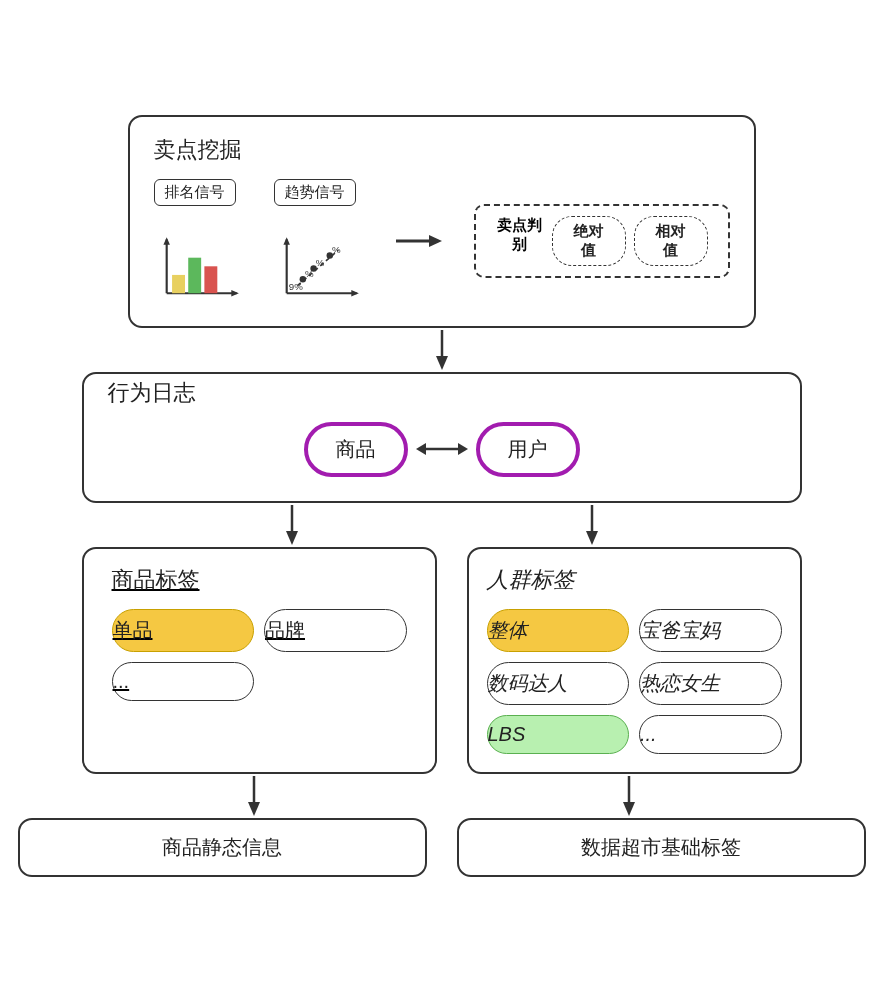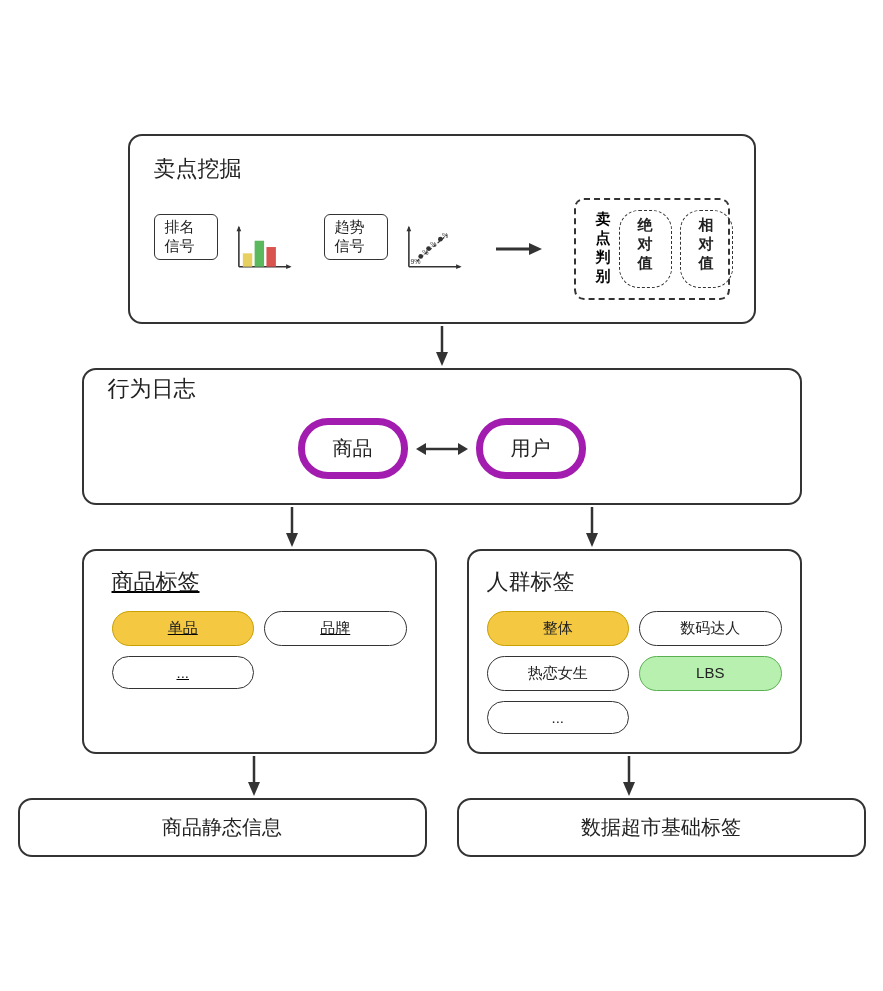--- a/index.html
+++ b/index.html
@@ -40,23 +40,23 @@
     }
     .maidian-content {
       display: flex;
       align-items: center;
       gap: 30px;
     }
 
     
     .signal-block {
       display: flex;
-      flex-direction: row;
+      flex-direction: column;
       align-items: flex-start;
-      gap: 13px;
+      gap: 22px;
       justify-content: center;
     }
     .signal-label {
       font-size: 15px;
       color: #222;
       border: 1.5px solid #333;
       border-radius: 6px;
       padding: 3px 10px;
       margin-bottom: 6px;
     }
@@ -122,21 +122,21 @@
     .xingwei-content {
       display: flex;
       justify-content: center;
       align-items: center;
       gap: 0;
       margin-top: 8px;
     }
 
     
     .pill {
-      border: 7px solid #a21caf;
+      border: 4px solid #a21caf;
       border-radius: 30px;
       padding: 10px 28px;
       font-size: 20px;
       color: #222;
       background: #fff;
     }
 
     
     .dbl-arrow {
       font-size: 22px;
@@ -156,35 +156,35 @@
 
     
     .box-product-tag {
       flex: 1;
       padding: 16px 28px 18px;
       text-decoration: underline;
     }
     .box-crowd-tag {
       flex: 1;
       padding: 16px 18px 18px;
+      font-style: italic;
     }
 
     .tag-grid {
       display: grid;
       grid-template-columns: 1fr 1fr;
       gap: 10px;
       margin-top: 10px;
     }
 
     .tag-pill {
       border: 1.5px solid #333;
       border-radius: 24px;
       padding: 7px 0;
-      font-size: 15px;
-      text-align: center;
+      font-size: 20px;
       color: #222;
       background: #fff;
     }
     .tag-pill.yellow {
       background: #f5c842;
       border-color: #c8a000;
     }
     .tag-pill.green {
       background: #b8f0b0;
       border-color: #5ab050;
@@ -353,20 +353,21 @@
         <div class="tag-pill yellow">单品</div>
         <div class="tag-pill">品牌</div>
         <div class="tag-pill">...</div>
       </div>
     </div>
 
     <div class="box box-crowd-tag">
       <div class="box-title">人群标签</div>
       <div class="tag-grid">
         <div class="tag-pill yellow">整体</div>
+        <div class="tag-pill">宝爸宝妈</div>
         <div class="tag-pill">数码达人</div>
         <div class="tag-pill">热恋女生</div>
         <div class="tag-pill green">LBS</div>
         <div class="tag-pill">...</div>
       </div>
     </div>
 
   </div>
 
   <div class="arrows-row">

